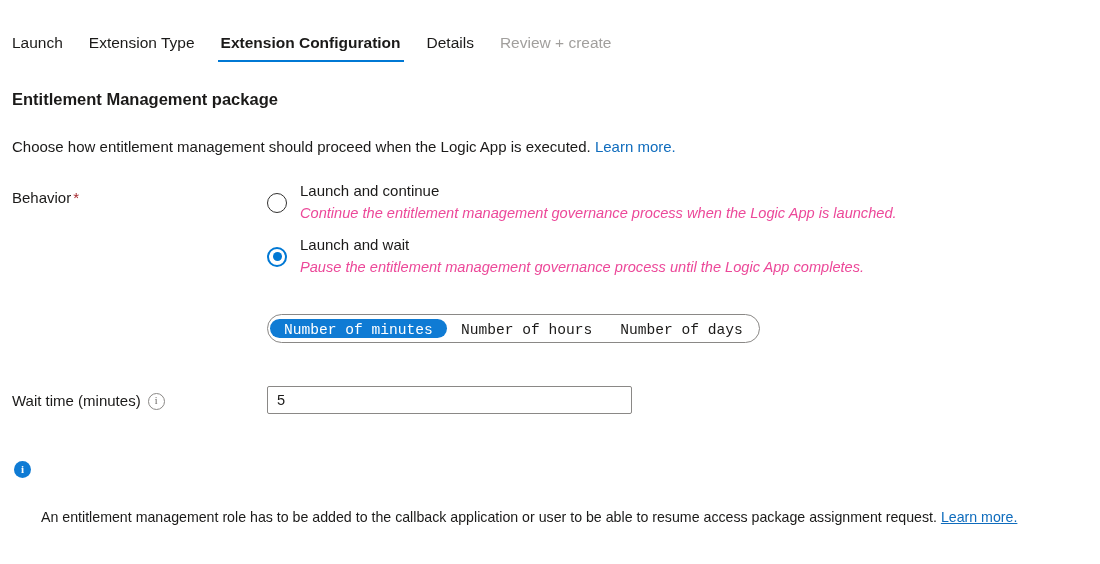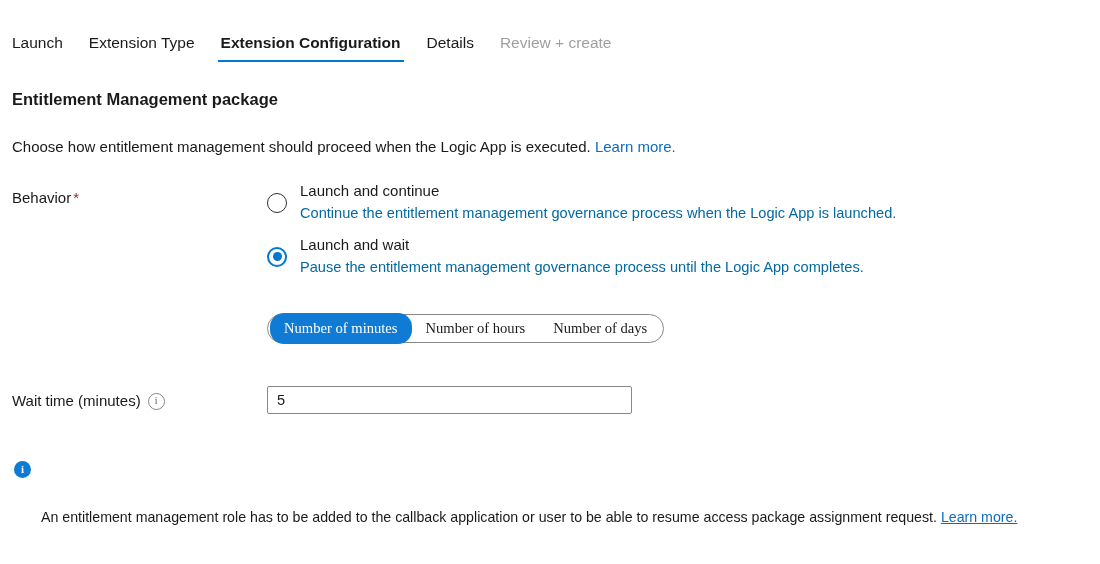--- a/index.html
+++ b/index.html
@@ -178,50 +178,51 @@
   }
   .radio-texts { margin-left: 13px; }
   .radio-title {
     font-size: 15px;
     line-height: 20px;
     color: #1b1a19;
   }
   .radio-desc {
     font-size: 14.6px;
     line-height: 20px;
-    color: #0369a1;
+    color: #ec4899;
     margin-top: 2px;
+    font-style: italic;
   }
 
   
   .segmented {
     position: absolute;
     left: 267px;
     top: 314px;
     display: inline-flex;
     align-items: center;
     border: 1px solid #8a8886;
     border-radius: 18px;
     background: #ffffff;
     height: 29px;
     padding: 2px;
     box-sizing: border-box;
   }
   .seg-btn {
     border: none;
     background: transparent;
     border-radius: 14px;
-    height: 31px;
+    height: 19px;
     padding: 0 14px;
     font-size: 14.6px;
     line-height: 23px;
     color: #1b1a19;
     cursor: pointer;
     white-space: nowrap;
-    font-family: Liberation Serif, serif;
+    font-family: Liberation Mono, monospace;
   }
   .seg-btn.selected {
     background: #0f7bd4;
     color: #ffffff;
   }
 
   
   .text-input {
     position: absolute;
     left: 267px;

